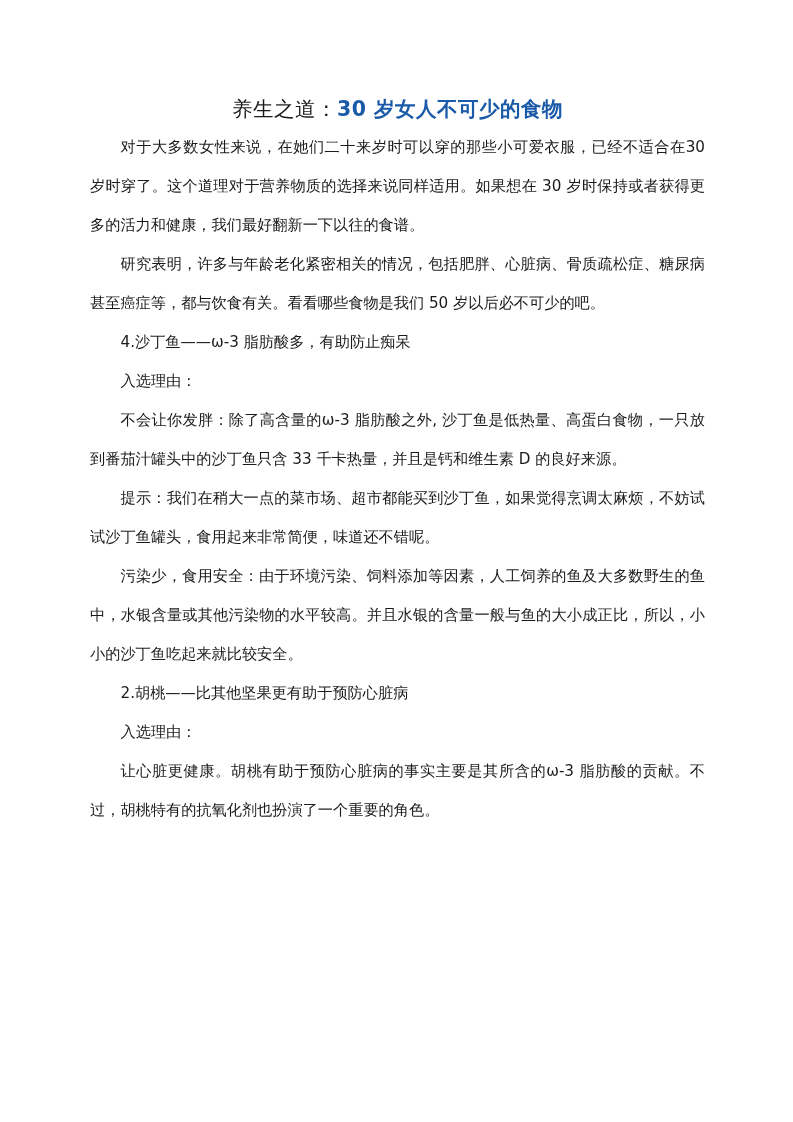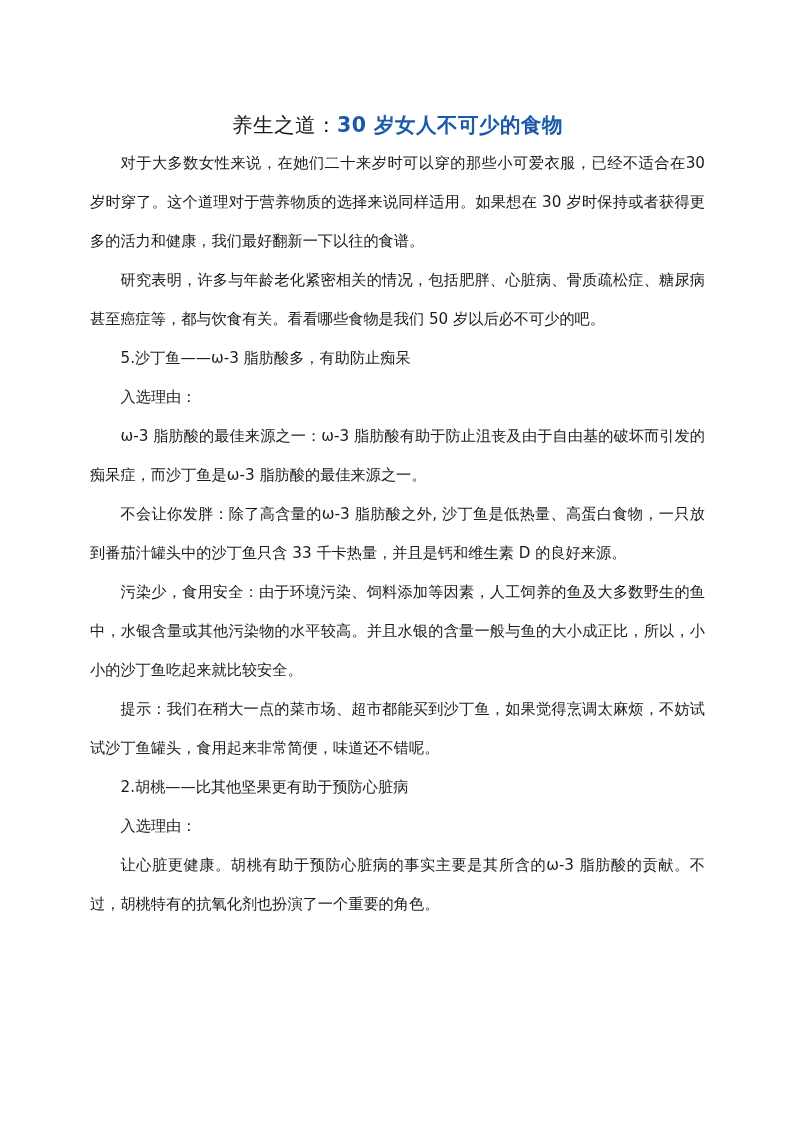--- a/index.html
+++ b/index.html
@@ -9,21 +9,21 @@
     }
     body {
       width: 793px;
       height: 1122px;
       overflow: hidden;
       position: relative;
     }
     .page {
       position: absolute;
       left: 90px;
-      top: 108px;
+      top: 92px;
       width: 615px;
       color: #1a1a1a;
       font-family: "DejaVu Serif", "Liberation Serif", serif;
     }
     .title {
       text-align: center;
       font-size: 20.5px;
       line-height: 34px;
       margin: 0 0 2px 0;
       font-weight: normal;
@@ -52,22 +52,21 @@
 </head>
 <body>
 
 <div class="page">
   <h1 class="title">
     <span class="lead">养生之道：</span><span class="accent">30 岁女人不可少的食物</span>
   </h1>
 
   <p class="para">对于大多数女性来说，在她们二十来岁时可以穿的那些小可爱衣服，已经不适合在30 岁时穿了。这个道理对于营养物质的选择来说同样适用。如果想在 30 岁时保持或者获得更多的活力和健康，我们最好翻新一下以往的食谱。</p>
   <p class="para">研究表明，许多与年龄老化紧密相关的情况，包括肥胖、心脏病、骨质疏松症、糖尿病甚至癌症等，都与饮食有关。看看哪些食物是我们 50 岁以后必不可少的吧。</p>
-  <p class="para">5.沙丁鱼——ω-3 脂肪酸多，有助防止痴呆</p>
+  <p class="para">4.沙丁鱼——ω-3 脂肪酸多，有助防止痴呆</p>
   <p class="para">入选理由：</p>
-  <p class="para">ω-3 脂肪酸的最佳来源之一：ω-3 脂肪酸有助于防止沮丧及由于自由基的破坏而引发的痴呆症，而沙丁鱼是ω-3 脂肪酸的最佳来源之一。</p>
   <p class="para">不会让你发胖：除了高含量的ω-3 脂肪酸之外, 沙丁鱼是低热量、高蛋白食物，一只放到番茄汁罐头中的沙丁鱼只含 33 千卡热量，并且是钙和维生素 D 的良好来源。</p>
+  <p class="para">提示：我们在稍大一点的菜市场、超市都能买到沙丁鱼，如果觉得烹调太麻烦，不妨试试沙丁鱼罐头，食用起来非常简便，味道还不错呢。</p>
   <p class="para">污染少，食用安全：由于环境污染、饲料添加等因素，人工饲养的鱼及大多数野生的鱼中，水银含量或其他污染物的水平较高。并且水银的含量一般与鱼的大小成正比，所以，小小的沙丁鱼吃起来就比较安全。</p>
-  <p class="para">提示：我们在稍大一点的菜市场、超市都能买到沙丁鱼，如果觉得烹调太麻烦，不妨试试沙丁鱼罐头，食用起来非常简便，味道还不错呢。</p>
   <p class="para">2.胡桃——比其他坚果更有助于预防心脏病</p>
   <p class="para">入选理由：</p>
   <p class="para">让心脏更健康。胡桃有助于预防心脏病的事实主要是其所含的ω-3 脂肪酸的贡献。不过，胡桃特有的抗氧化剂也扮演了一个重要的角色。</p>
 </div>
 
 </body></html>

